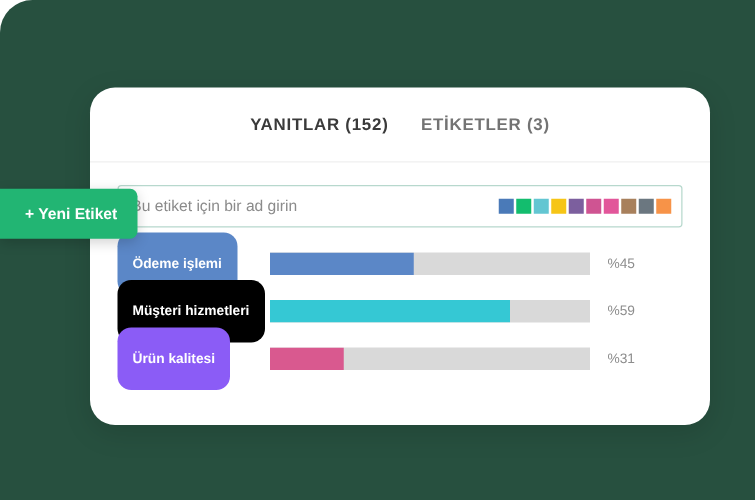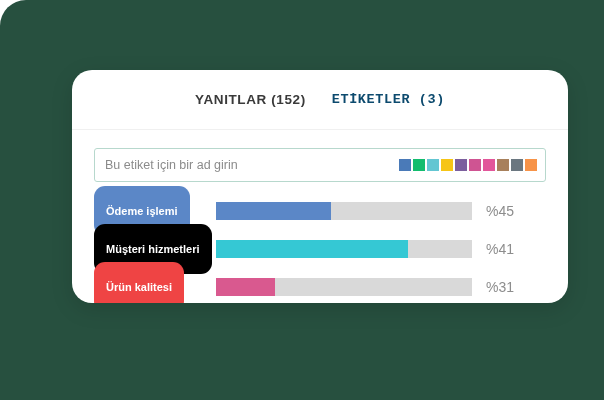--- a/index.html
+++ b/index.html
@@ -33,21 +33,21 @@
     top: 0;
     width: 40px;
     height: 400px;
     background: #27503f;
   }
   .card {
     position: absolute;
     left: 72px;
     top: 70px;
     width: 496px;
-    height: 233px;
+    height: 270px;
     background: #ffffff;
     border-radius: 20px;
     box-shadow: 0 6px 22px rgba(0,0,0,0.13);
     overflow: hidden;
   }
   .tabs {
     height: 59px;
     display: flex;
     align-items: center;
     justify-content: center;
@@ -56,22 +56,21 @@
   }
   .tab {
     font-size: 13.5px;
     font-weight: bold;
     letter-spacing: 0.6px;
     color: #3a3a3a;
     white-space: nowrap;
     cursor: pointer;
   }
   .tab.active {
-    color: #0c4a6e;
-    font-family: Liberation Mono, monospace;
+    color: #737373;
   }
   .body-area {
     padding: 18px 22px 0 22px;
   }
   .input-row {
     position: relative;
     height: 32px;
     border: 1px solid #b7d8cd;
     border-radius: 3px;
     display: flex;
@@ -136,21 +135,21 @@
     position: relative;
     overflow: hidden;
   }
   .bar-fill {
     position: absolute;
     left: 0;
     top: 0;
     height: 100%;
   }
   .pct {
-    font-size: 14px;
+    font-size: 11px;
     color: #8d8d8d;
     margin-left: 14px;
     white-space: nowrap;
     text-align: center;
   }
   .new-tag-btn {
     position: absolute;
     left: 0px;
     top: 151px;
     height: 40px;
@@ -212,31 +211,32 @@
           <div class="pct">%45</div>
         </div>
 
         <div class="tag-row">
           <div class="pill-col">
             <div class="pill" style="background:#000000">Müşteri hizmetleri</div>
           </div>
           <div class="bar-track">
             <div class="bar-fill" style="background:#35c8d4;width:75%"></div>
           </div>
-          <div class="pct">%41</div>
+          <div class="pct">%59</div>
         </div>
 
         <div class="tag-row">
           <div class="pill-col">
-            <div class="pill" style="background:#ef4444">Ürün kalitesi</div>
+            <div class="pill" style="background:#8b5cf6">Ürün kalitesi</div>
           </div>
           <div class="bar-track">
             <div class="bar-fill" style="background:#d9598f;width:23%"></div>
           </div>
           <div class="pct">%31</div>
         </div>
 
       </div>
     </div>
   </div>
 
+  <div class="new-tag-btn">+ Yeni Etiket</div>
 
 </div>
 
 </body></html>

